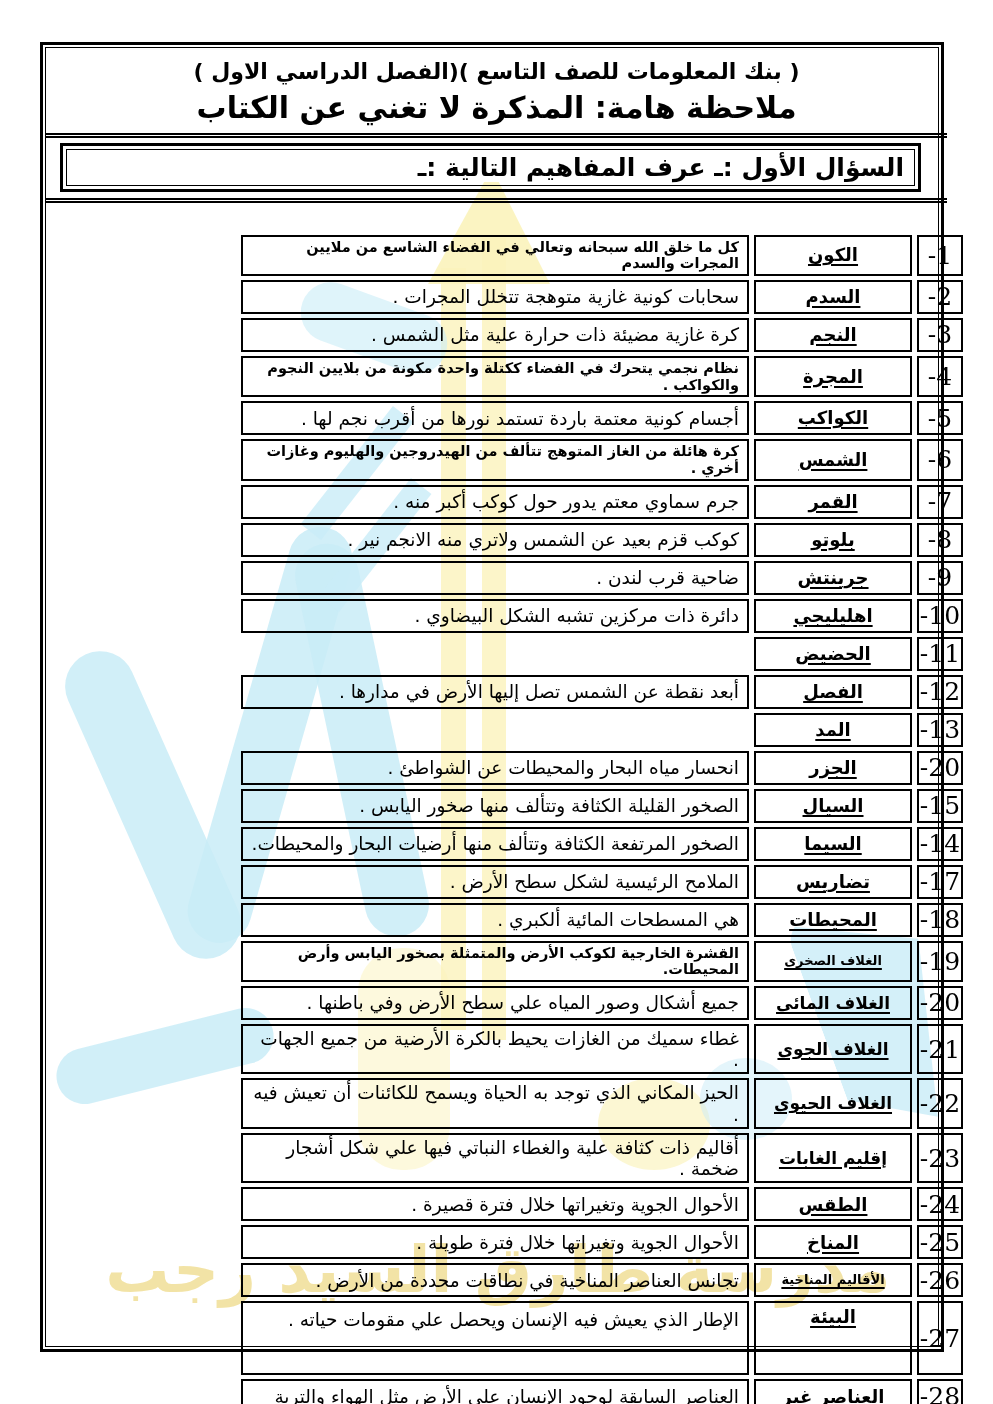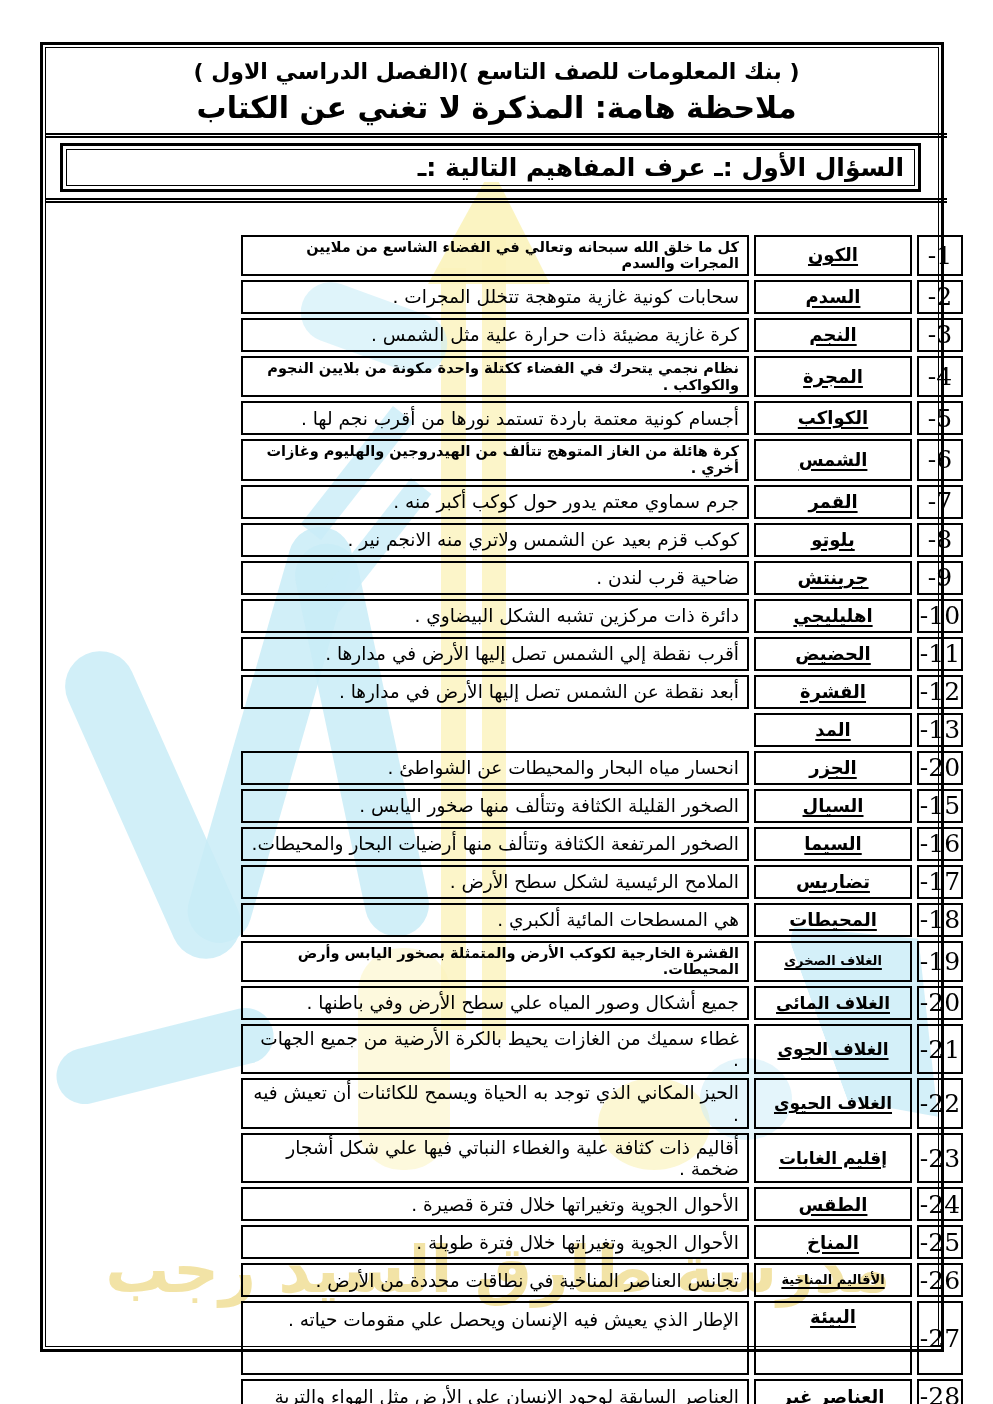--- a/index.html
+++ b/index.html
@@ -188,26 +188,25 @@
 
   <div class="t-row">
     <div class="cell num">-10</div>
     <div class="cell term">اهليليجي</div>
     <div class="cell def">دائرة ذات مركزين تشبه الشكل البيضاوي .</div>
   </div>
 
   <div class="t-row">
     <div class="cell num">-11</div>
     <div class="cell term">الحضيض</div>
-    <div class="cell def">أقرب نقطة إلي الشمس تصل إليها الأرض في مدارها .</div>
   </div>
 
   <div class="t-row">
     <div class="cell num">-12</div>
-    <div class="cell term">القشرة</div>
+    <div class="cell term">الفصل</div>
     <div class="cell def">أبعد نقطة عن الشمس تصل إليها الأرض في مدارها .</div>
   </div>
 
   <div class="t-row">
     <div class="cell num">-13</div>
     <div class="cell term">المد</div>
   </div>
 
   <div class="t-row">
     <div class="cell num">-20</div>
@@ -215,21 +214,21 @@
     <div class="cell def">انحسار مياه البحار والمحيطات عن الشواطئ .</div>
   </div>
 
   <div class="t-row">
     <div class="cell num">-15</div>
     <div class="cell term">السيال</div>
     <div class="cell def">الصخور القليلة الكثافة وتتألف منها صخور اليابس .</div>
   </div>
 
   <div class="t-row">
-    <div class="cell num">-16</div>
+    <div class="cell num">-14</div>
     <div class="cell term">السيما</div>
     <div class="cell def">الصخور المرتفعة الكثافة وتتألف منها أرضيات البحار والمحيطات.</div>
   </div>
 
   <div class="t-row">
     <div class="cell num">-17</div>
     <div class="cell term">تضاريس</div>
     <div class="cell def">الملامح الرئيسية لشكل سطح الأرض .</div>
   </div>
 

